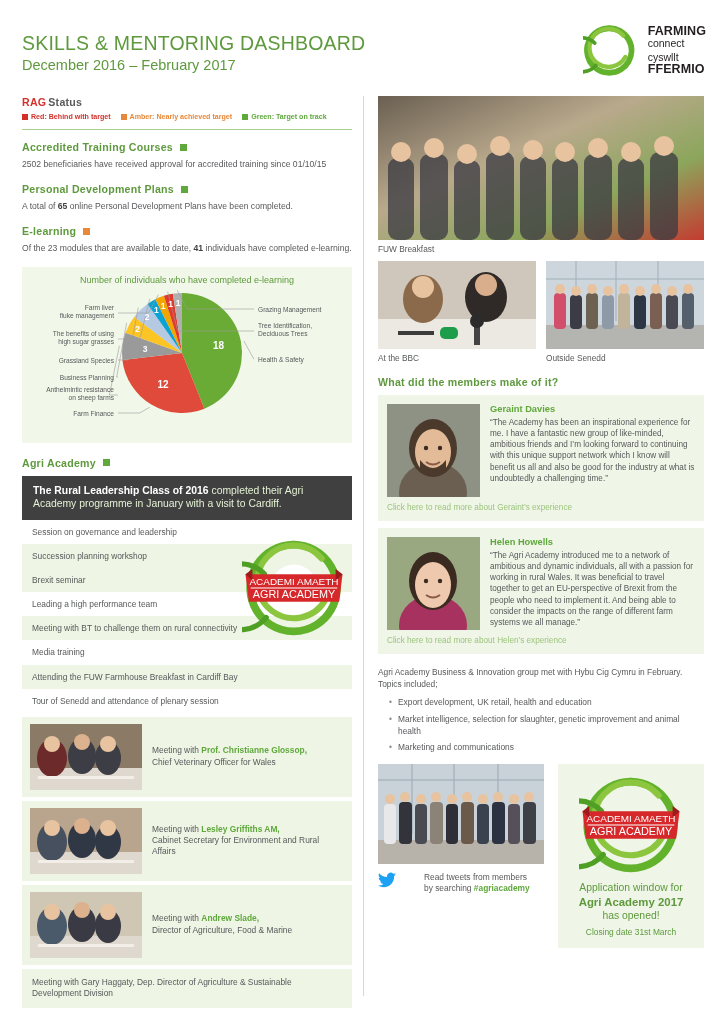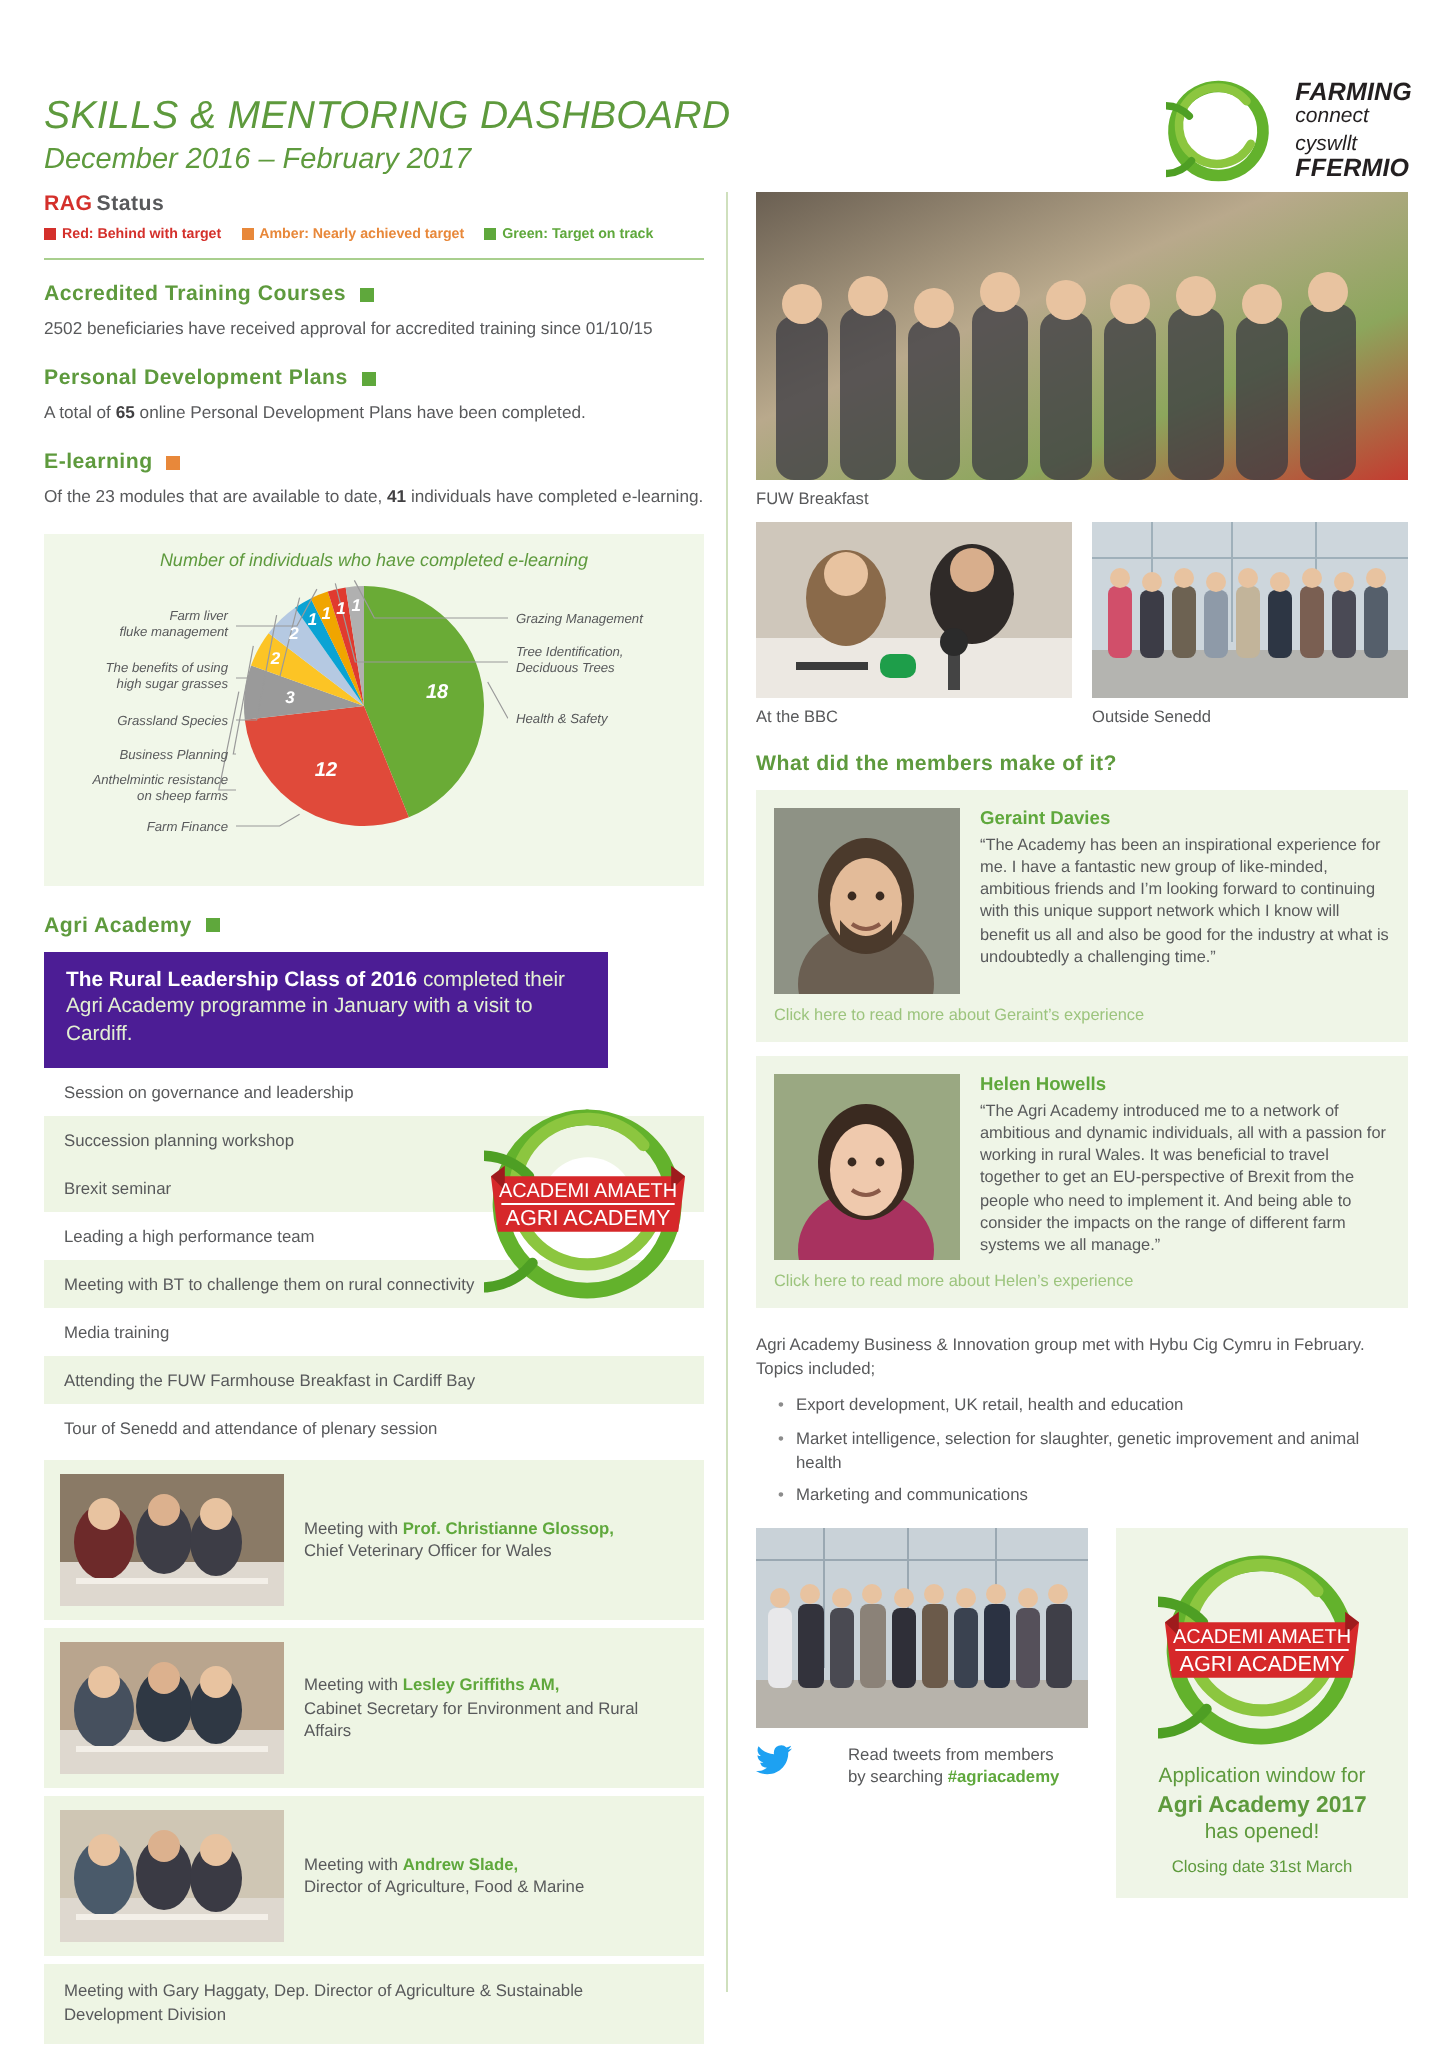--- a/index.html
+++ b/index.html
@@ -6,21 +6,21 @@
   html, body { width: 724px; height: 1024px; }
   body {
     font-family: "Liberation Sans", sans-serif;
     background: #ffffff;
     color: #4a4a4a;
     position: relative;
     overflow: hidden;
   }
 
   
-  #header { position: absolute; left: 0; top: 15px; width: 724px; height: 92px; font-style: italic; }
+  #header { position: absolute; left: 0; top: 0; width: 724px; height: 92px; }
   #title-block { position: absolute; left: 22px; top: 33px; }
   #dash-title {
     font-size: 19.5px; letter-spacing: .2px; color: #5e9a3d;
     font-weight: 400; line-height: 1.05; white-space: nowrap;
   }
   #dash-period {
     font-size: 14.5px; color: #5e9a3d; font-weight: 400;
     margin-top: 5px; line-height: 1.1;
   }
   #logo-block { position: absolute; right: 18px; top: 24px; display: flex; align-items: center; gap: 12px; }
@@ -61,32 +61,31 @@
   #rag-rule { height: 1px; background: #a9cf8e; margin: 8px 0 11px 0; }
 
   .body-line { font-size: 8.6px; color: #58595b; line-height: 1.42; margin-top: 5px; }
   .body-line b { color: #414042; font-weight: bold; }
   .blk { margin-top: 13px; }
 
   
   #pie-panel {
     margin-top: 12px; background: #f1f7e9; width: 330px; height: 176px;
     position: relative;
-    font-style: italic;
   }
   #pie-title {
     position: absolute; top: 8px; left: 0; width: 100%; text-align: center;
     font-size: 9px; color: #5e9a3d; font-weight: 500;
   }
   #pie-svg { position: absolute; left: 0; top: 18px; }
 
   
   #agri-head { margin-top: 14px; }
   #agri-band {
-    margin-top: 7px; width: 282px; background: #4c1d95; color: #ffffff;
+    margin-top: 7px; width: 330px; background: #404040; color: #ffffff;
     padding: 8px 11px 9px 11px; font-size: 10.4px; line-height: 1.32;
   }
   #agri-band b { font-weight: bold; }
   #agri-band .soft { color: #e3f0d3; }
 
   .acad-list { position: relative; width: 330px; }
   .acad-row {
     font-size: 8.4px; color: #58595b; padding: 7px 10px; line-height: 1.2;
   }
   .acad-row.alt { background: #eef5e4; }

